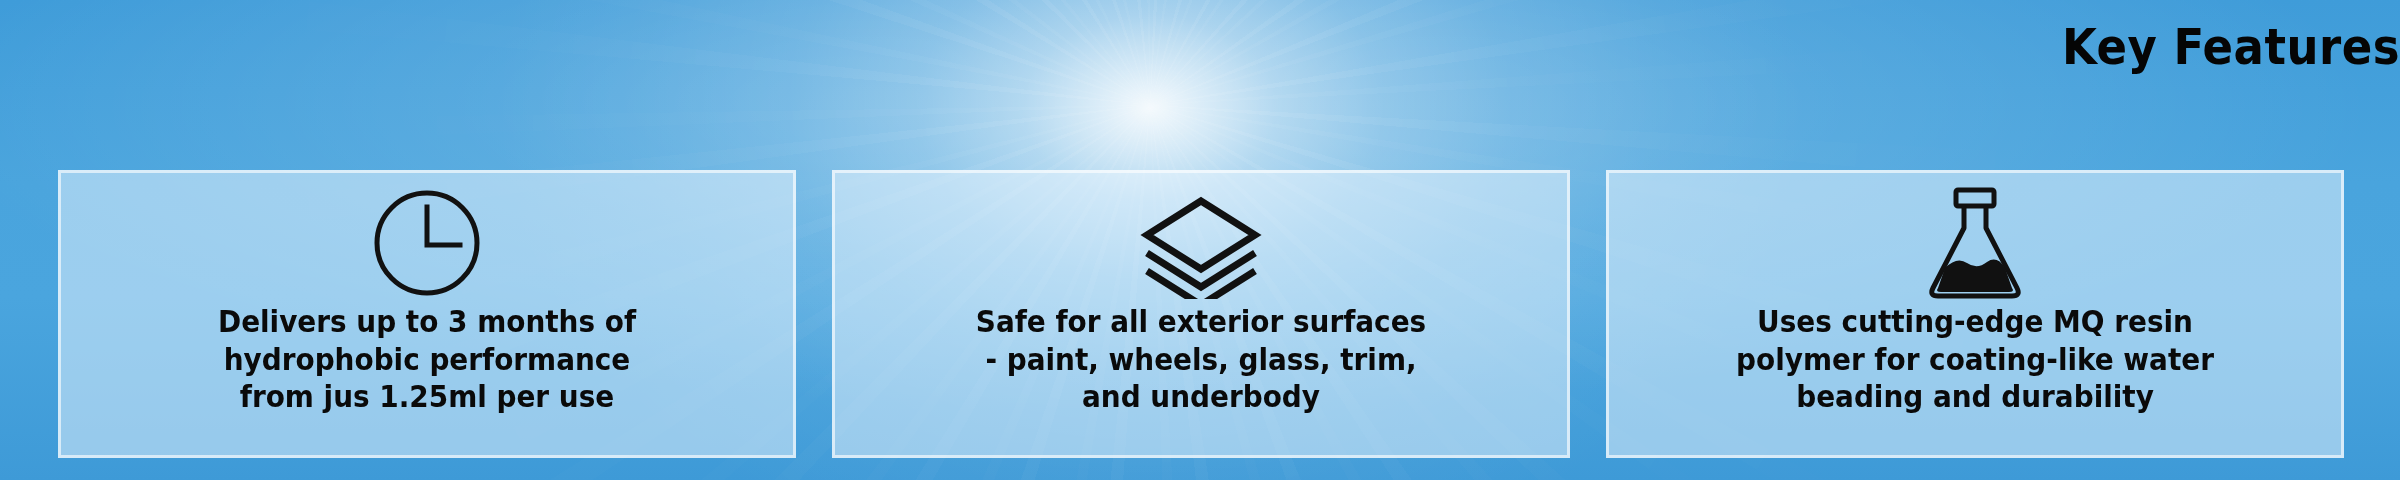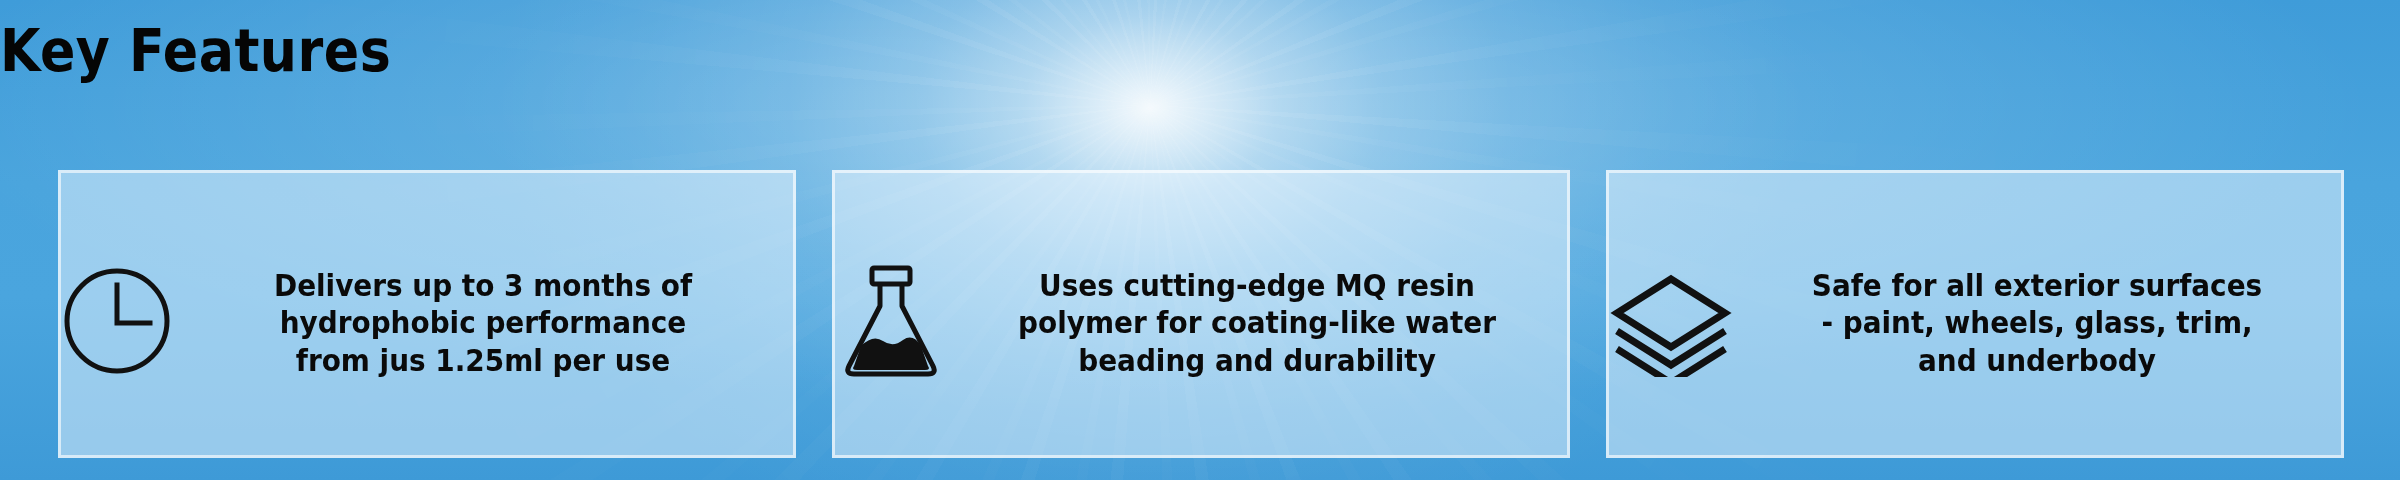--- a/index.html
+++ b/index.html
@@ -66,22 +66,22 @@
     background:
       radial-gradient(ellipse 1700px 420px at 1150px 110px, rgba(255,255,255,0.30) 0%, rgba(255,255,255,0.10) 40%, rgba(255,255,255,0) 72%);
   }
 
   
   .title {
     position: absolute;
     left: 0;
     top: 22px;
     width: 2400px;
-    text-align: left;
-    font-size: 58px;
+    text-align: right;
+    font-size: 50px;
     line-height: 1;
     font-weight: 700;
     letter-spacing: 0.5px;
     color: #050505;
     font-family: "DejaVu Sans", sans-serif;
     font-stretch: semi-condensed;
   }
 
   
   .cards {
@@ -93,21 +93,21 @@
     display: flex;
     gap: 36px;
   }
   .card {
     position: relative;
     flex: 1 1 0;
     height: 288px;
     background: rgba(238,248,255,0.50);
     border: 3px solid rgba(255,255,255,0.62);
     display: flex;
-    flex-direction: row;
+    flex-direction: column;
     align-items: center;
     justify-content: flex-start;
     padding-top: 14px;
   }
   .card-icon {
     height: 112px;
     display: flex;
     align-items: center;
     justify-content: center;
   }
@@ -146,39 +146,39 @@
           <path d="M56 20 L56 58 L89 58" fill="none" stroke="#111111" stroke-width="5" stroke-linecap="square" stroke-linejoin="miter"></path>
         </svg>
       </div>
       <div class="card-text">Delivers up to 3 months of
 hydrophobic performance
 from jus 1.25ml per use</div>
     </div>
 
     <div class="card">
       <div class="card-icon">
+        <svg width="124" height="112" viewBox="0 0 124 112" aria-hidden="true">
+          <path d="M62 14 L116 48 L62 82 L8 48 Z" fill="none" stroke="#111111" stroke-width="7" stroke-linejoin="miter"></path>
+          <path d="M8 66 L62 100 L116 66" fill="none" stroke="#111111" stroke-width="7" stroke-linejoin="miter" stroke-linecap="butt"></path>
+          <path d="M8 84 L62 118 L116 84" fill="none" stroke="#111111" stroke-width="7" stroke-linejoin="miter" stroke-linecap="butt"></path>
+        </svg>
+      </div>
+      <div class="card-text">Safe for all exterior surfaces
+- paint, wheels, glass, trim,
+and underbody</div>
+    </div>
+
+    <div class="card">
+      <div class="card-icon">
         <svg width="112" height="118" viewBox="0 0 112 118" aria-hidden="true">
           <rect x="37" y="6" width="38" height="16" rx="2" fill="none" stroke="#111111" stroke-width="5"></rect>
           <path d="M45 22 L45 44 L14 104 Q10 112 19 112 L93 112 Q102 112 98 104 L67 44 L67 22" fill="none" stroke="#111111" stroke-width="5" stroke-linejoin="round"></path>
           <path d="M26 84 Q38 72 48 79 Q58 86 68 78 Q78 71 86 84 L93 104 Q96 108 90 108 L22 108 Q16 108 19 104 Z" fill="#111111" stroke="none"></path>
         </svg>
       </div>
       <div class="card-text">Uses cutting-edge MQ resin
 polymer for coating-like water
 beading and durability</div>
     </div>
 
-    <div class="card">
-      <div class="card-icon">
-        <svg width="124" height="112" viewBox="0 0 124 112" aria-hidden="true">
-          <path d="M62 14 L116 48 L62 82 L8 48 Z" fill="none" stroke="#111111" stroke-width="7" stroke-linejoin="miter"></path>
-          <path d="M8 66 L62 100 L116 66" fill="none" stroke="#111111" stroke-width="7" stroke-linejoin="miter" stroke-linecap="butt"></path>
-          <path d="M8 84 L62 118 L116 84" fill="none" stroke="#111111" stroke-width="7" stroke-linejoin="miter" stroke-linecap="butt"></path>
-        </svg>
-      </div>
-      <div class="card-text">Safe for all exterior surfaces
-- paint, wheels, glass, trim,
-and underbody</div>
-    </div>
-
 
   </div>
 </div>
 
 </body></html>

